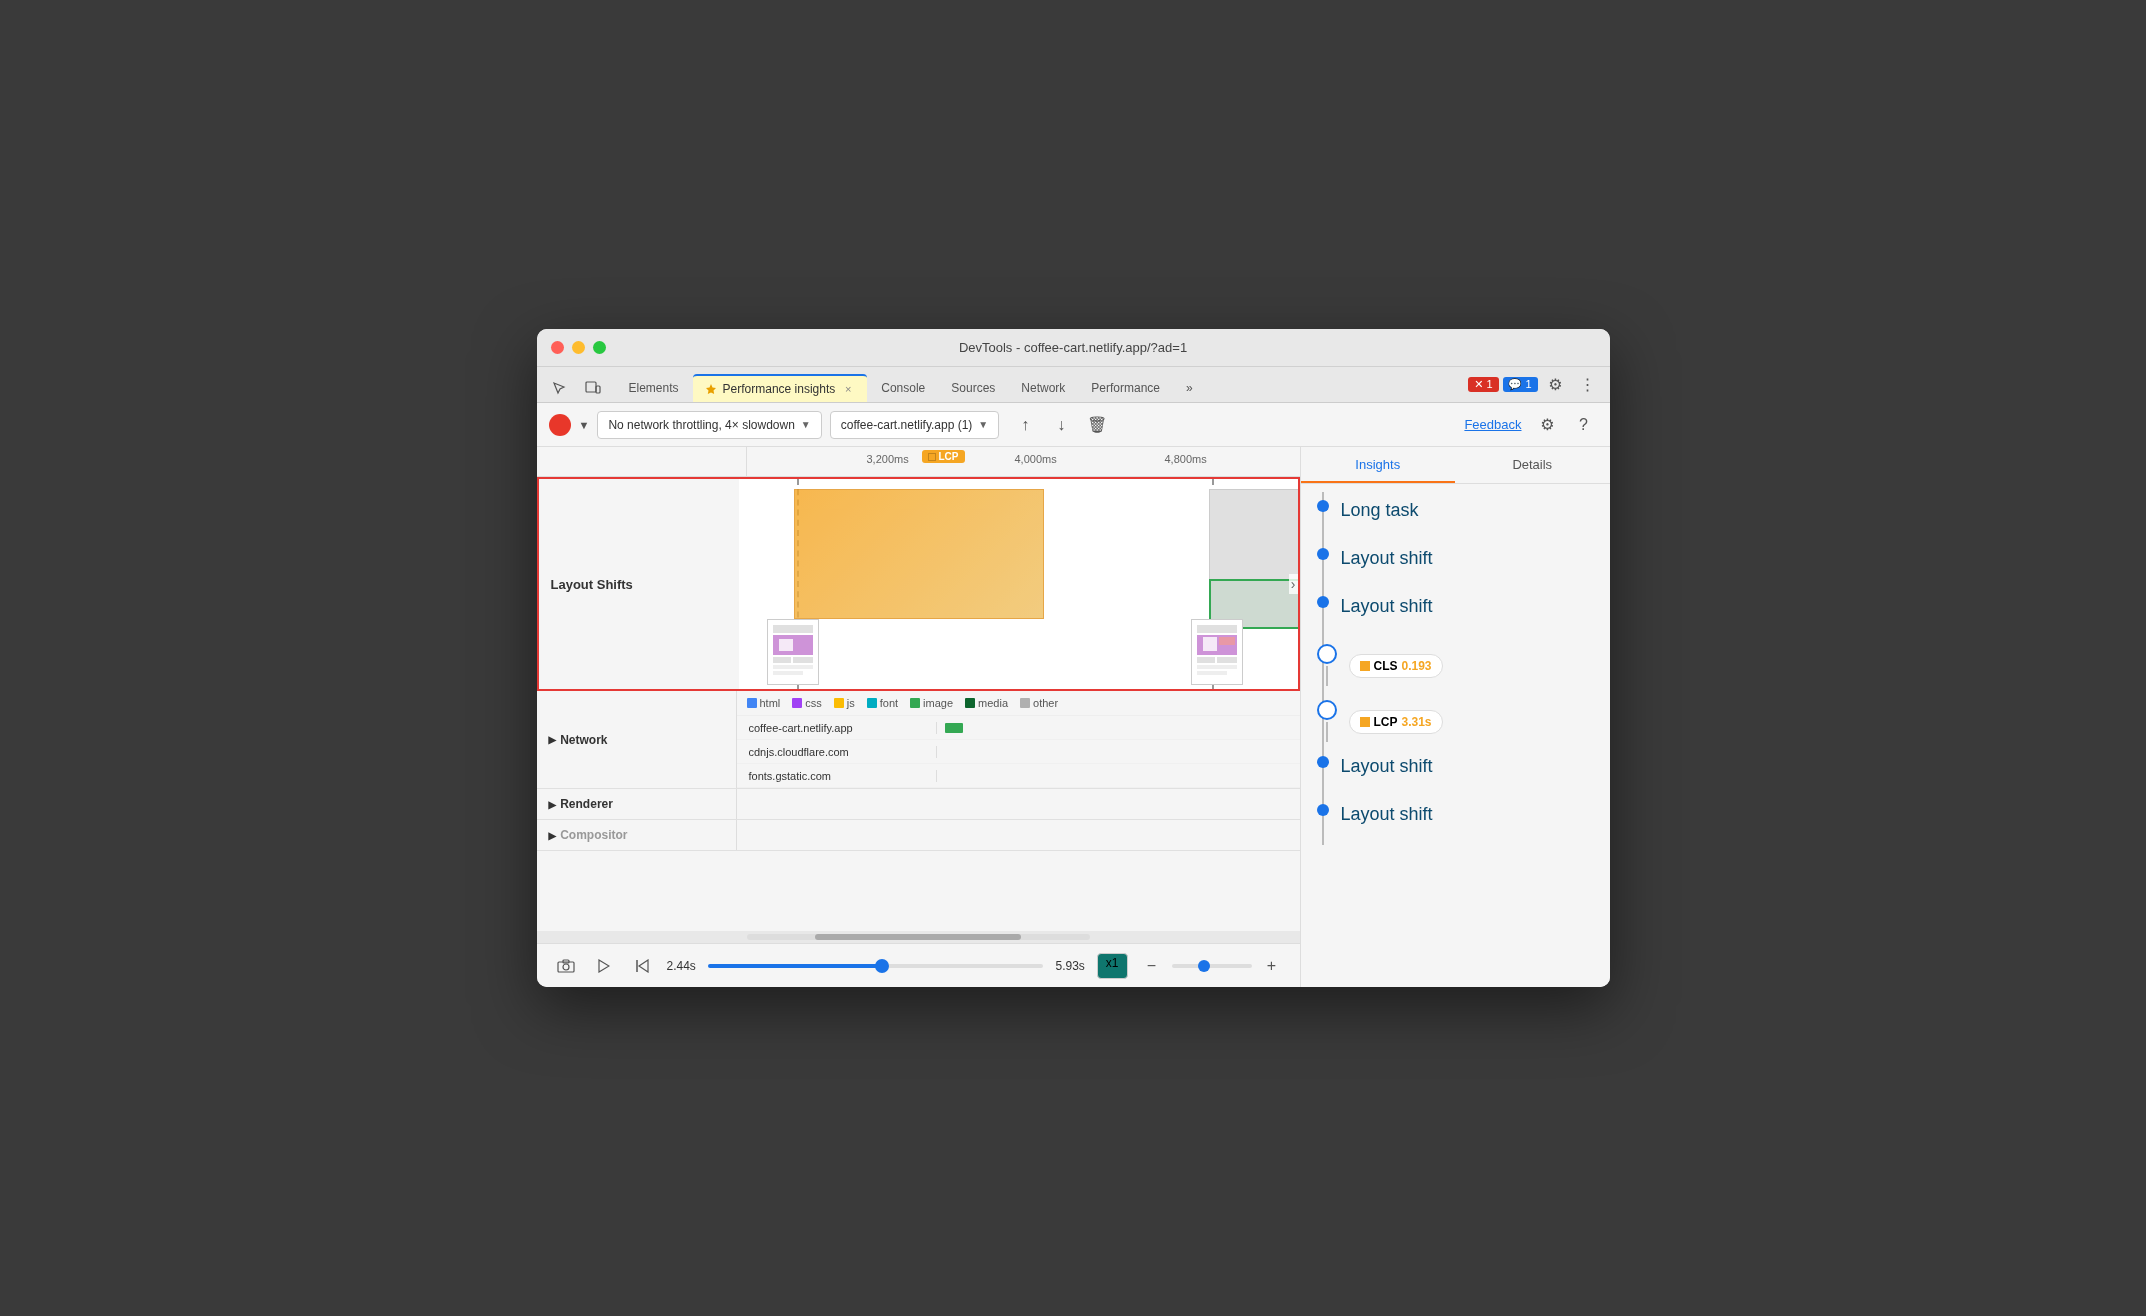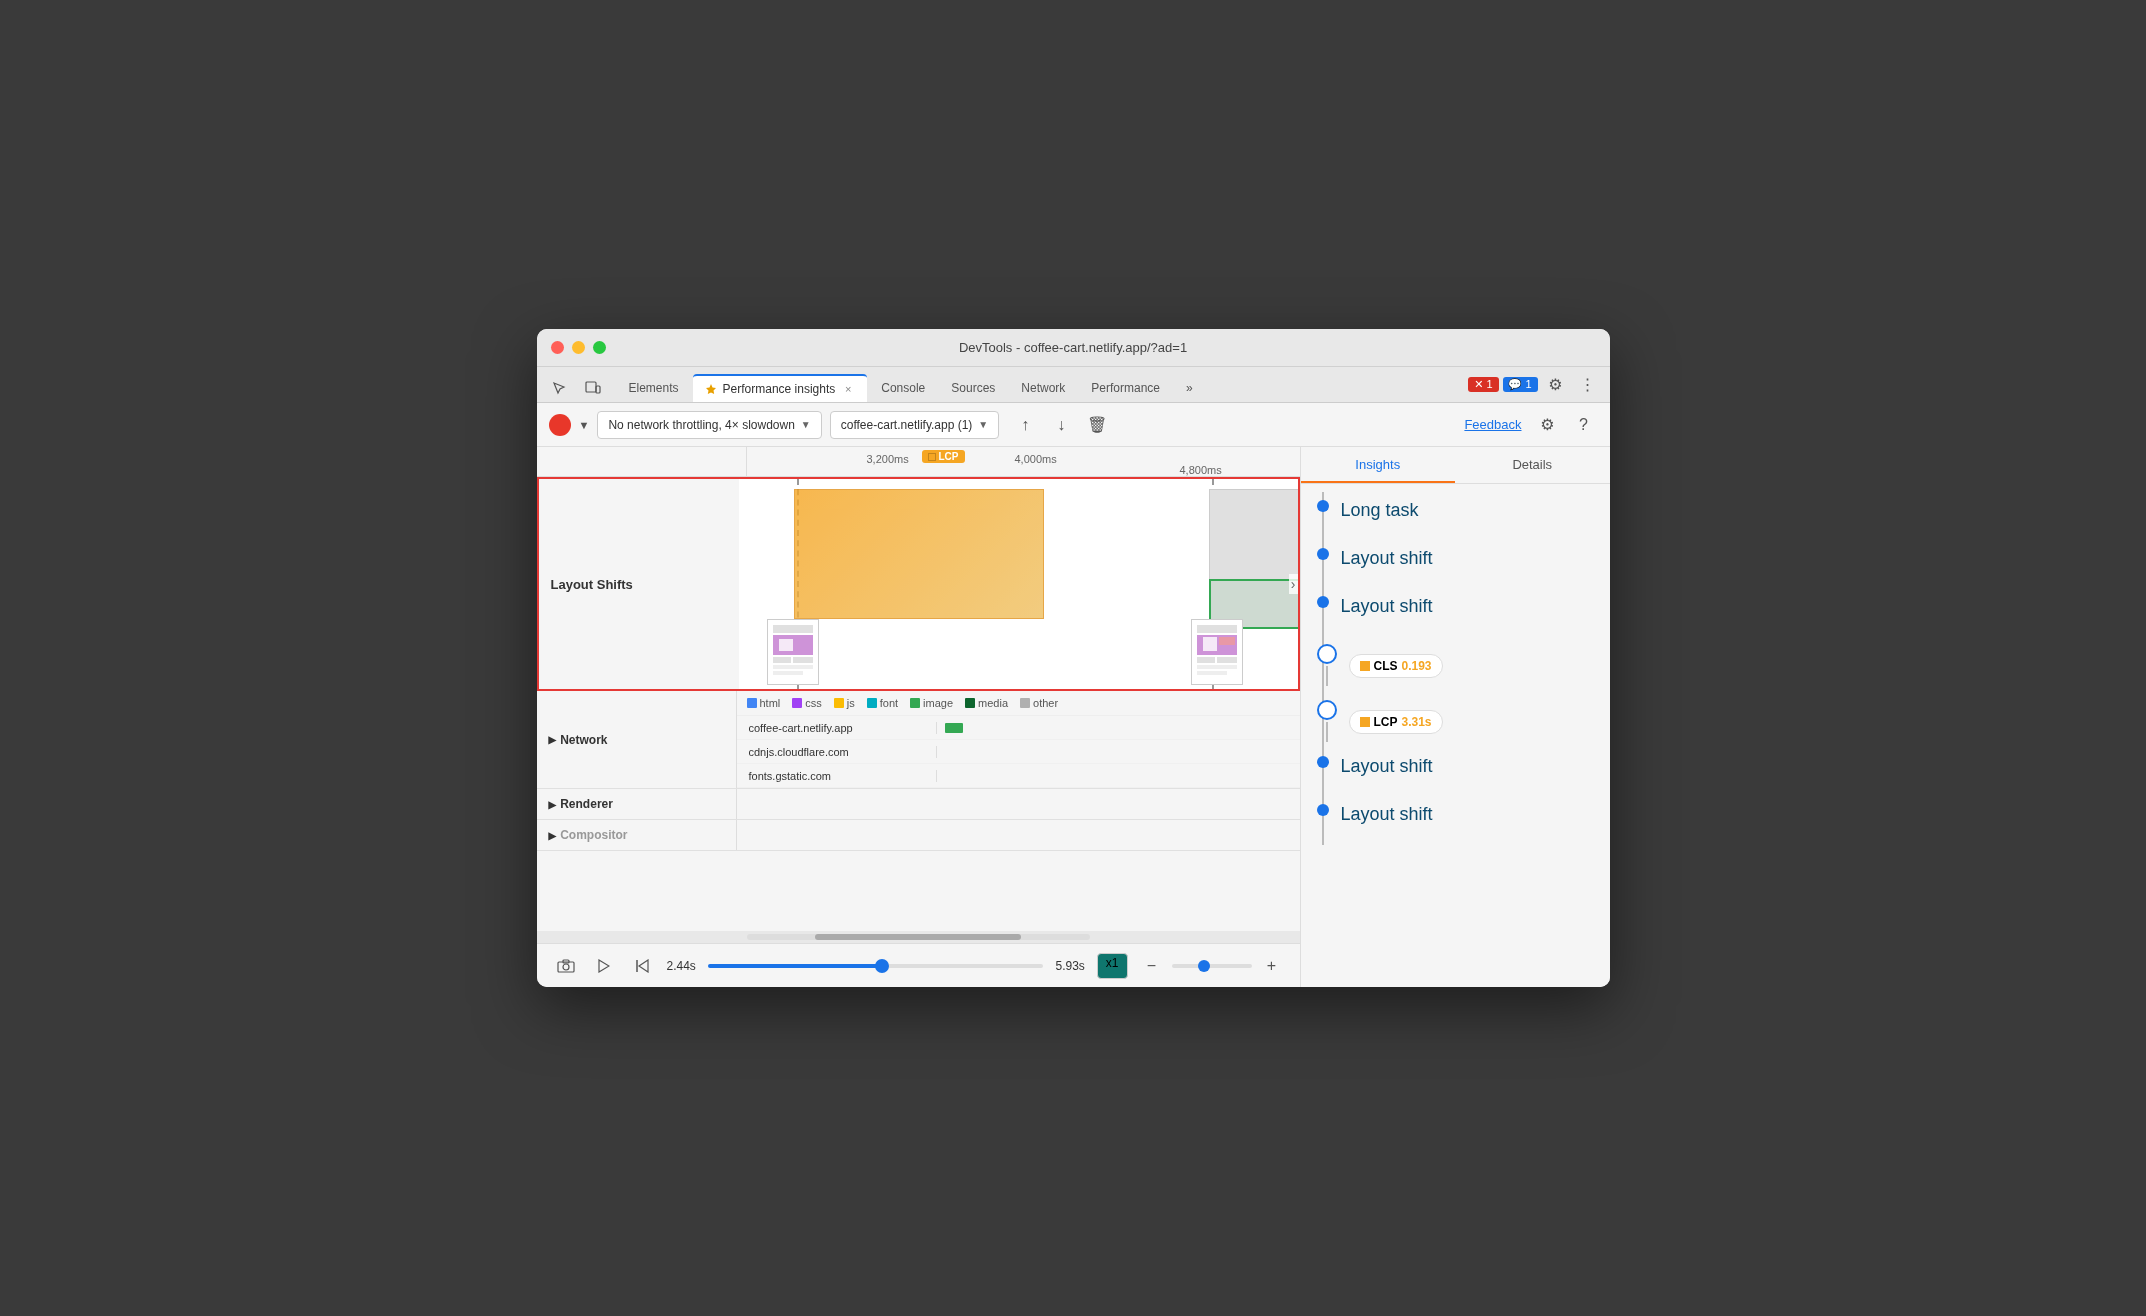--- a/index.html
+++ b/index.html
@@ -73,21 +73,21 @@
       align-items: center;
       font-size: 12px;
       color: #555;
       cursor: pointer;
       border-radius: 4px 4px 0 0;
       gap: 6px;
       white-space: nowrap;
       text-align: center;
     }
     .tab.active {
-      background: #ffffff;
+      background: #fef9c3;
       color: #333;
       font-weight: 500;
       border-top: 2px solid #1a73e8;
     }
     .tab-close {
       font-size: 11px;
       color: #888;
       cursor: pointer;
       width: 14px;
       height: 14px;
@@ -724,21 +724,21 @@
 
   <div class="main-content">
 
     <div class="left-panel">
 
       <div class="timeline-header">
         <div style="width:200px; border-right:1px solid #ddd; height:100%;"></div>
         <div class="timeline-marks">
           <span class="time-mark" style="left:80px;">3,200ms</span>
           <span class="time-mark" style="left:228px;">4,000ms</span>
-          <span class="time-mark" style="left:393px;margin-top:11px;">4,800ms</span>
+          <span class="time-mark" style="left:378px;">4,800ms</span>
           <div class="lcp-badge">
             <span class="lcp-badge-square"></span>
             <span>LCP</span>
           </div>
         </div>
       </div>
 
       <div class="timeline-sections">
 
         <div class="timeline-section layout-shifts-section">

